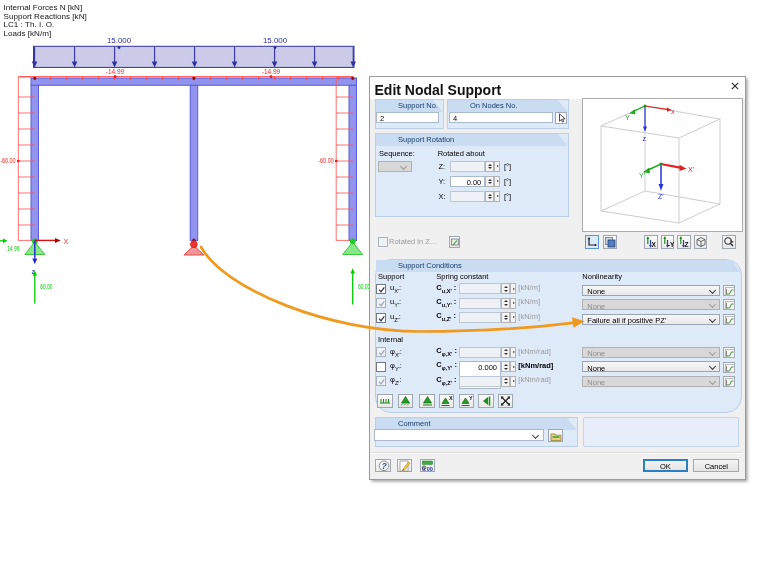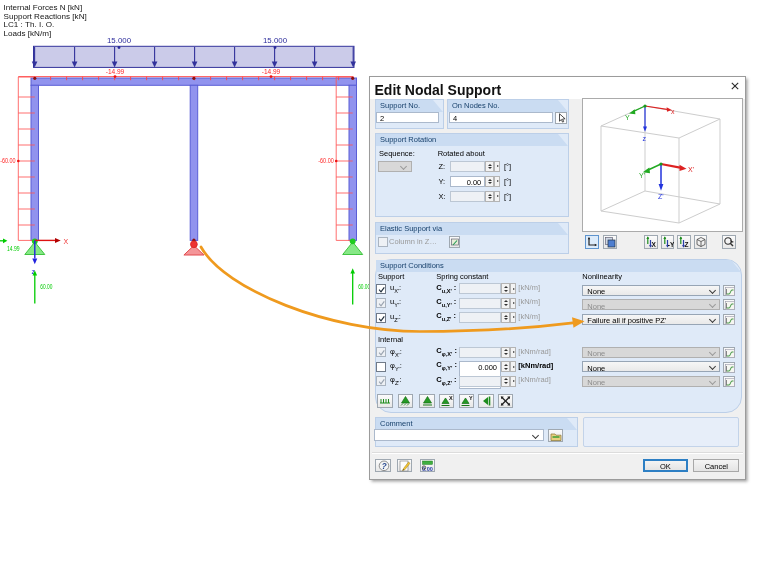--- a/index.html
+++ b/index.html
@@ -10,21 +10,21 @@
 
 #dlg{position:absolute;left:369px;top:76px;width:375px;height:402px;z-index:3;
   background:#f0f0f0;border:1px solid #9b9b9b;box-shadow:1.5px 1.5px 3px rgba(80,80,80,.55);
   font-size:7.5px;color:#000;}
 #dlg .abs{position:absolute;}
 #title{position:absolute;left:0;top:0;width:100%;height:22px;background:#ffffff;}
 #title span{position:absolute;left:4.5px;top:4.5px;font-size:14px;font-weight:bold;color:#111;}
 #closex{position:absolute;right:6px;top:4.5px;}
 .grp{position:absolute;background:#dfeaf8;border:1px solid #bccfe8;}
 .grp .hd{position:absolute;left:0;top:0;right:0;height:12px;background:#cadcf2;
-  color:#17406b;padding:1px 0 0 4px;box-sizing:border-box;
+  color:#17406b;padding:1px 0 0 22px;box-sizing:border-box;
   clip-path:polygon(0 0,calc(100% - 10px) 0,100% 100%,0 100%);}
 .inp{position:absolute;background:#fff;border:1px solid #abb9cc;box-sizing:border-box;}
 .inp.dis{background:#eef1f5;border-color:#bcc7d4;}
 .inp .v{position:absolute;left:3px;top:1px;}
 .inp .vr{position:absolute;right:3px;top:1px;}
 .spin{position:absolute;width:9px;background:#f3f3f3;border:1px solid #b4b4b4;box-sizing:border-box;}
 .spin:before,.spin:after{content:"";position:absolute;left:1.8px;border-left:2.2px solid transparent;border-right:2.2px solid transparent;}
 .spin:before{top:1.7px;border-bottom:2.8px solid #333;}
 .spin:after{bottom:1.7px;border-top:2.8px solid #333;}
 .sbtn{position:absolute;width:6px;background:#f3f3f3;border:1px solid #b4b4b4;box-sizing:border-box;}
@@ -199,23 +199,20 @@
 
   <div class="grp" style="left:5px;top:22px;width:67px;height:28px;">
         <div class="hd">Support No.</div>
       </div>
   <div class="grp" style="left:77px;top:22px;width:120px;height:28px;">
         <div class="hd">On Nodes No.</div>
       </div>
   <div class="grp" style="left:5px;top:56px;width:192px;height:82px;">
         <div class="hd">Support Rotation</div>
       </div>
-  <div class="grp" style="left:5px;top:145px;width:192px;height:30px;">
-        <div class="hd">Elastic Support via</div>
-      </div>
   <div class="grp" style="left:5px;top:182px;width:365px;height:152px;border-radius:16px;">
         <div class="hd">Support Conditions</div>
       </div>
   <div class="grp" style="left:5px;top:340px;width:201px;height:28px;">
         <div class="hd">Comment</div>
       </div>
   <div class="abs" style="left:213px;top:340px;width:154px;height:28px;background:#e7eef9;border:1px solid #c3d3e9;border-radius:2px;"></div>
 
   <div class="abs" id="cubepanel" style="left:212px;top:21px;width:159px;height:132px;background:#ffffff;border:1px solid #ababab;">
     <svg width="157" height="130" viewBox="0 0 157 130">
@@ -284,21 +281,21 @@
   <div class="spin" style="left:115.3px;top:99px;height:11px;"></div>
   <div class="sbtn" style="left:124.3px;top:99px;height:11px;"></div>
   <div class="lbl" style="left:134px;top:101.5px;">[°]</div>
   <div class="lbl" style="left:68.5px;top:116.5px;">X:</div>
   <div class="inp dis" style="left:79.8px;top:114px;width:35.5px;height:11px;"></div>
   <div class="spin" style="left:115.3px;top:114px;height:11px;"></div>
   <div class="sbtn" style="left:124.3px;top:114px;height:11px;"></div>
   <div class="lbl" style="left:134px;top:116.5px;">[°]</div>
 
   <div class="cb dis" style="left:7.9px;top:160px;"></div>
-  <div class="lbl gray" style="left:19px;top:161.5px;">Column in Z…</div>
+  <div class="lbl gray" style="left:19px;top:161.5px;">Rotated in Z…</div>
   <div class="tbtn" style="left:79px;top:159px;width:11px;height:12px;">
     <svg width="9" height="9" viewBox="0 0 9 9" style="position:absolute;left:0.5px;top:1px;">
           <rect x="0.5" y="1" width="7" height="6" fill="#e8edd8" stroke="#667" stroke-width="0.7"></rect>
           <path d="M2 7 L6 2.5" stroke="#295" stroke-width="1.1"></path>
         </svg>
   </div>
 
   <div class="lbl" style="left:8px;top:196.5px;">Support</div>
   <div class="lbl" style="left:66.3px;top:196.5px;">Spring constant</div>
   <div class="lbl" style="left:212.3px;top:197px;">Nonlinearity</div>

